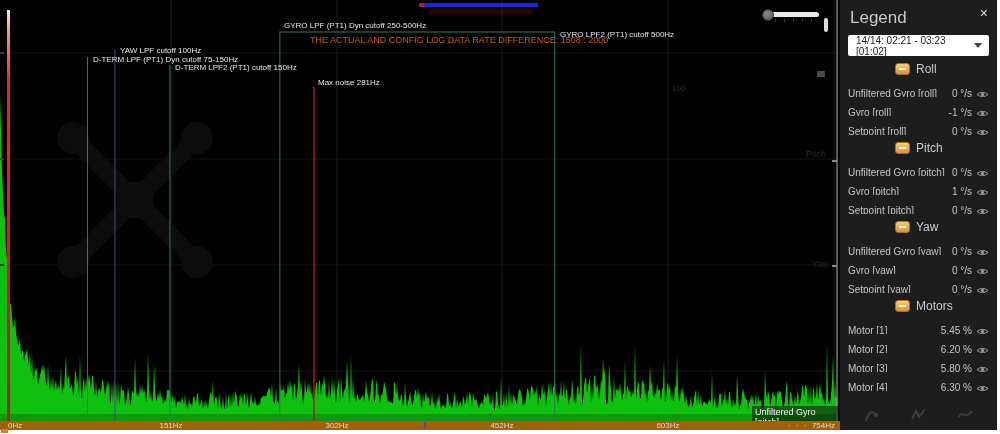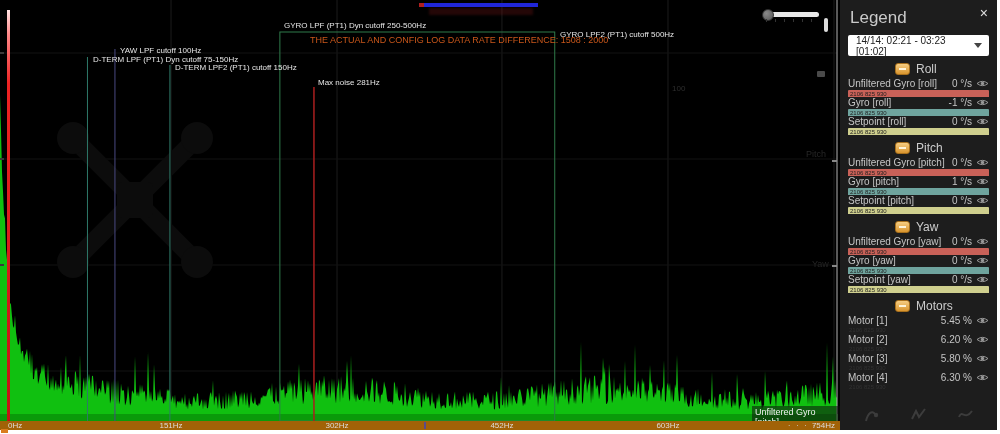--- a/index.html
+++ b/index.html
@@ -44,21 +44,21 @@
               display:flex;align-items:flex-start;padding:0 16px 0 8px;position:relative;cursor:pointer;}
   #log-select .chev{position:absolute;right:7px;top:8px;width:0;height:0;
               border-left:4px solid transparent;border-right:4px solid transparent;border-top:5px solid #444;}
   .sec-header{display:flex;align-items:center;height:14px;margin:6px 0 2px;padding-left:47px;}
   .collapse-icon{width:15px;height:12px;border-radius:3px;margin-right:6px;flex:0 0 auto;
               background:linear-gradient(#f6cd82,#d9952e);border:1px solid #a8701c;box-sizing:border-box;
               display:flex;align-items:center;justify-content:center;cursor:pointer;}
   .collapse-icon i{display:block;width:7px;height:2px;background:#fdf4da;}
   .sec-title{font-size:12px;color:#cccccc;}
   .item{height:19px;overflow:hidden;}
-  .item-row{display:flex;align-items:flex-start;height:10px;margin-top:1px;font-size:10px;line-height:10px;}
+  .item-row{display:flex;align-items:flex-end;height:10px;margin-top:11px;font-size:10px;line-height:10px;}
   .item-label{flex:1;color:#c5c5c5;white-space:nowrap;overflow:hidden;}
   .item-value{color:#c5c5c5;margin-right:4px;white-space:nowrap;}
   .eye{flex:0 0 auto;}
   .stat-bar{height:8px;margin-top:1px;border-radius:1px;font-size:6px;line-height:8px;
             color:#1d1d1d;padding-left:2px;overflow:hidden;}
   .stat-dim{height:7px;margin-top:1px;font-size:6px;line-height:7px;color:#323232;padding-left:1px;}
   .motor-item{height:19px;}
   #tools{display:flex;justify-content:space-around;align-items:center;margin-top:12px;height:22px;}
   #tools svg{cursor:pointer;}
 </style>

